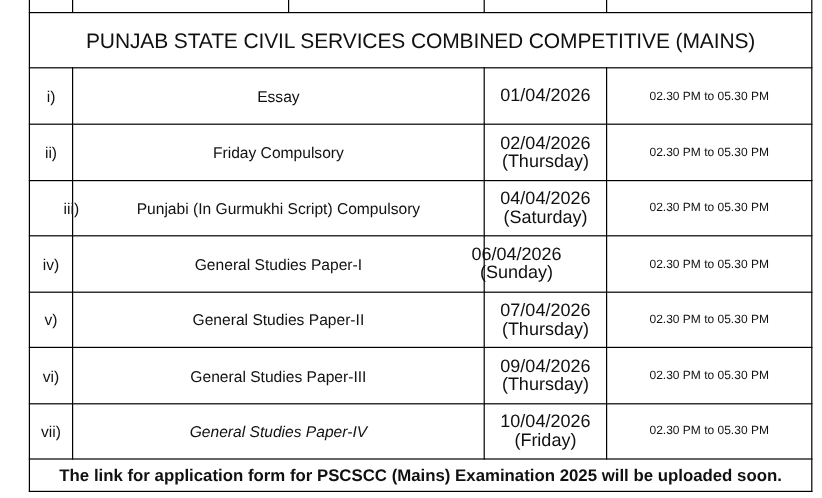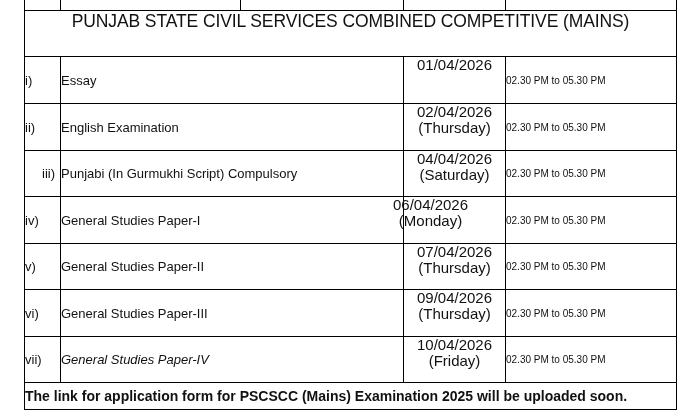--- a/index.html
+++ b/index.html
@@ -1,19 +1,19 @@
 <!DOCTYPE html>
 <html><head>
 <meta charset="utf-8">
 <style>
   html, body { margin:0; padding:0; background:#ffffff; }
   body { width:685px; height:415px; position:relative; overflow:hidden;
          font-family:"Liberation Sans", sans-serif; color:#111; }
   .line { position:absolute; background:#000; }
-  .cell { position:absolute; display:flex; align-items:center; justify-content:flex-start;
+  .cell { position:absolute; display:flex; align-items:center; justify-content:center;
           text-align:center; box-sizing:border-box; }
   .title { font-size:17.5px; line-height:20px; letter-spacing:-0.1px; }
   .sn { font-size:13px; }
   .paper { font-size:13px; }
   .date { font-size:15px; line-height:15.5px; flex-direction:column; }
   .time { font-size:10px; }
   .footer { font-size:14px; font-weight:bold; }
 </style>
 </head>
 <body>
@@ -42,21 +42,21 @@
         <div class="cell sn" style="left:25px;top:57px;width:35px;height:46px;">i)</div>
        <div class="cell paper" style="left:61px;top:57px;width:342px;height:46px;">Essay</div>
        <div class="cell date" style="left:404px;top:57px;width:101px;height:46px;">
          <span>01/04/2026</span>
        </div>
        <div class="cell time" style="left:506px;top:57px;width:170px;height:46px;">02.30 PM to 05.30 PM</div>
         <div class="line" style="left: 24px; top: 103px; width: 653px; height: 1px;"></div>
       </div>
       <div>
         <div class="cell sn" style="left:25px;top:104px;width:35px;height:46px;">ii)</div>
-       <div class="cell paper" style="left:61px;top:104px;width:342px;height:46px;">English Examination</div>
+       <div class="cell paper" style="left:61px;top:104px;width:342px;height:46px;">Friday Compulsory</div>
        <div class="cell date" style="left:404px;top:104px;width:101px;height:46px;">
          <span>02/04/2026</span>
          <span>(Thursday)</span>
        </div>
        <div class="cell time" style="left:506px;top:104px;width:170px;height:46px;">02.30 PM to 05.30 PM</div>
         <div class="line" style="left: 24px; top: 150px; width: 653px; height: 1px;"></div>
       </div>
       <div>
         <div class="cell sn" style="left:42px;top:151px;width:35px;height:45px;">iii)</div>
        <div class="cell paper" style="left:61px;top:151px;width:342px;height:45px;">Punjabi (In Gurmukhi Script) Compulsory</div>
@@ -65,21 +65,21 @@
          <span>(Saturday)</span>
        </div>
        <div class="cell time" style="left:506px;top:151px;width:170px;height:45px;">02.30 PM to 05.30 PM</div>
         <div class="line" style="left: 24px; top: 196px; width: 653px; height: 1px;"></div>
       </div>
       <div>
         <div class="cell sn" style="left:25px;top:197px;width:35px;height:46px;">iv)</div>
        <div class="cell paper" style="left:61px;top:197px;width:342px;height:46px;">General Studies Paper-I</div>
        <div class="cell date" style="left:380px;top:197px;width:101px;height:46px;">
          <span>06/04/2026</span>
-         <span>(Monday)</span>
+         <span>(Sunday)</span>
        </div>
        <div class="cell time" style="left:506px;top:197px;width:170px;height:46px;">02.30 PM to 05.30 PM</div>
         <div class="line" style="left: 24px; top: 243px; width: 653px; height: 1px;"></div>
       </div>
       <div>
         <div class="cell sn" style="left:25px;top:244px;width:35px;height:45px;">v)</div>
        <div class="cell paper" style="left:61px;top:244px;width:342px;height:45px;">General Studies Paper-II</div>
        <div class="cell date" style="left:404px;top:244px;width:101px;height:45px;">
          <span>07/04/2026</span>
          <span>(Thursday)</span>

